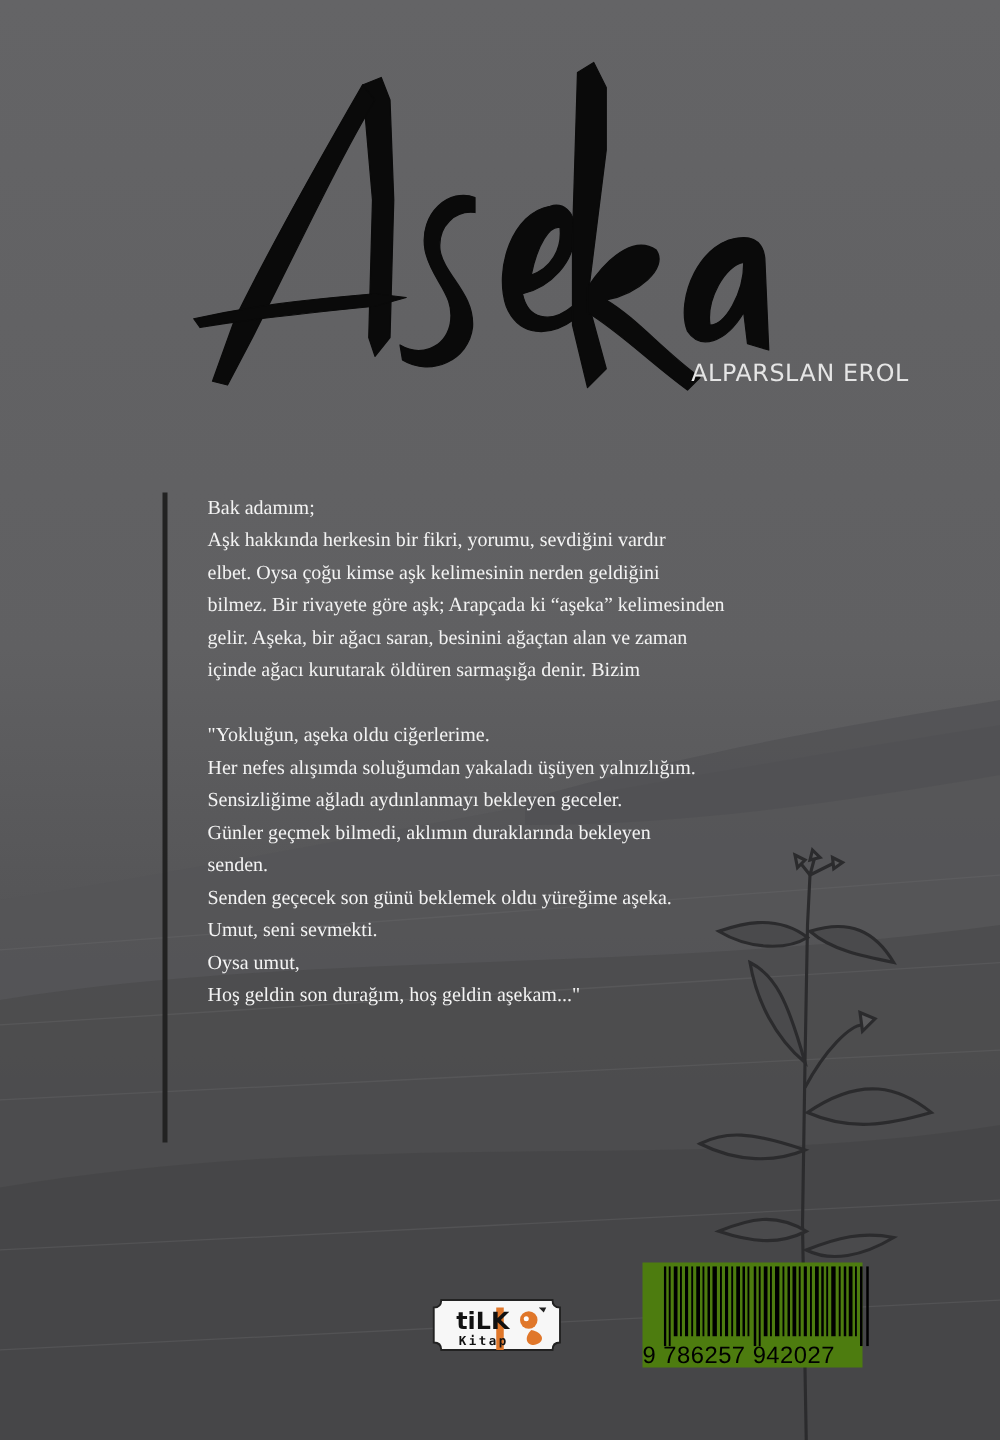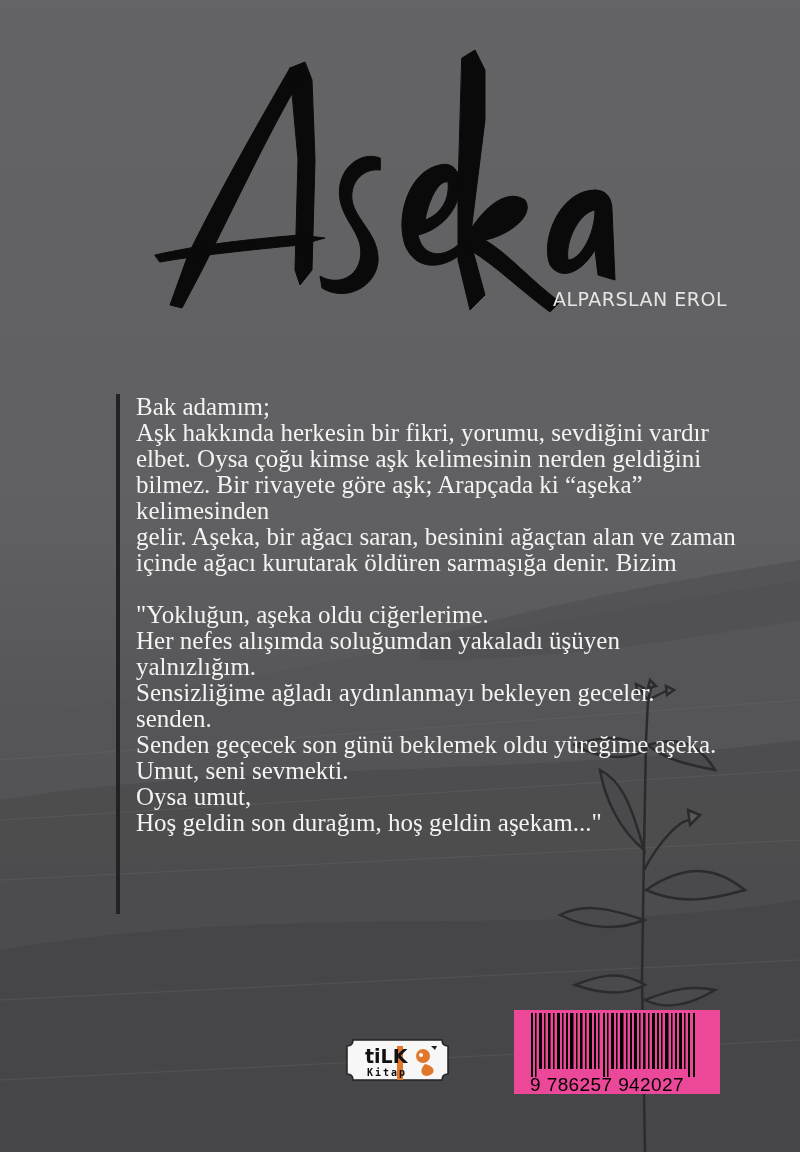--- a/index.html
+++ b/index.html
@@ -9,34 +9,33 @@
     font-family:"Liberation Serif", "DejaVu Serif", serif;
   }
   .bg { position:absolute; inset:0; }
   .title-wrap { position:absolute; left:140px; top:40px; width:520px; height:300px; }
   .author {
     position:absolute; left:553px; top:288px;
     font-family:"DejaVu Sans", "Liberation Sans", sans-serif;
     font-size:19px; letter-spacing:0.5px; color:#e5e5e5; font-weight:normal;
   }
   .blurb {
-    position:absolute; left:116px; top:394px; width:600px;
-    border-left:4px solid #222; padding-left:16px;
-    color:#f3f3f3; font-size:25px; line-height:26px;
+    position:absolute; left:130px; top:394px; width:600px;
+    border-left:4px solid #222; padding-left:32px;
+    color:#f3f3f3; font-size:16px; line-height:26px;
     height:520px;
   }
   .blurb p { margin:0; }
   .gap { height:26px; }
   .logo {
     position:absolute; left:345px; top:1036px; width:105px; height:48px;
   }
   .barcode {
-    position:absolute; left:514px; top:1010px; width:206px; height:84px;
-    background:#ec4899;
-    text-align:center;
+    position:absolute; left:514px; top:1010px; width:176px; height:84px;
+    background:#4d7c0f;
   }
   .barcode .bars { position:absolute; left:17px; top:3px; width:166px; height:64px; }
   .barcode .num {
     position:absolute; left:0; bottom:-1px; width:186px;
     font-family:"Liberation Sans", sans-serif; font-size:19px; color:#000;
     letter-spacing:0.4px; white-space:pre; line-height:20px;
   }
 </style>
 </head>
 <body>
@@ -105,20 +104,21 @@
   <p>Bak adamım;</p>
   <p>Aşk hakkında herkesin bir fikri, yorumu, sevdiğini vardır</p>
   <p>elbet. Oysa çoğu kimse aşk kelimesinin nerden geldiğini</p>
   <p>bilmez. Bir rivayete göre aşk; Arapçada ki “aşeka” kelimesinden</p>
   <p>gelir. Aşeka, bir ağacı saran, besinini ağaçtan alan ve zaman</p>
   <p>içinde ağacı kurutarak öldüren sarmaşığa denir. Bizim</p>
   <div class="gap"></div>
   <p>"Yokluğun, aşeka oldu ciğerlerime.</p>
   <p>Her nefes alışımda soluğumdan yakaladı üşüyen yalnızlığım.</p>
   <p>Sensizliğime ağladı aydınlanmayı bekleyen geceler.</p>
+  <p>Günler geçmek bilmedi, aklımın duraklarında bekleyen</p>
   <p>senden.</p>
   <p>Senden geçecek son günü beklemek oldu yüreğime aşeka.</p>
   <p>Umut, seni sevmekti.</p>
   <p>Oysa umut,</p>
   <p>Hoş geldin son durağım, hoş geldin aşekam..."</p>
 </div>
 
 <div class="logo">
   <svg width="105" height="48" viewBox="0 0 105 48">
     <path d="M8 4 L97 4 Q97 10 103 10 L103 38 Q97 38 97 44 L8 44 Q8 38 2 38 L2 10 Q8 10 8 4 Z" fill="#f7f7f7" stroke="#222" stroke-width="1.5"></path>

